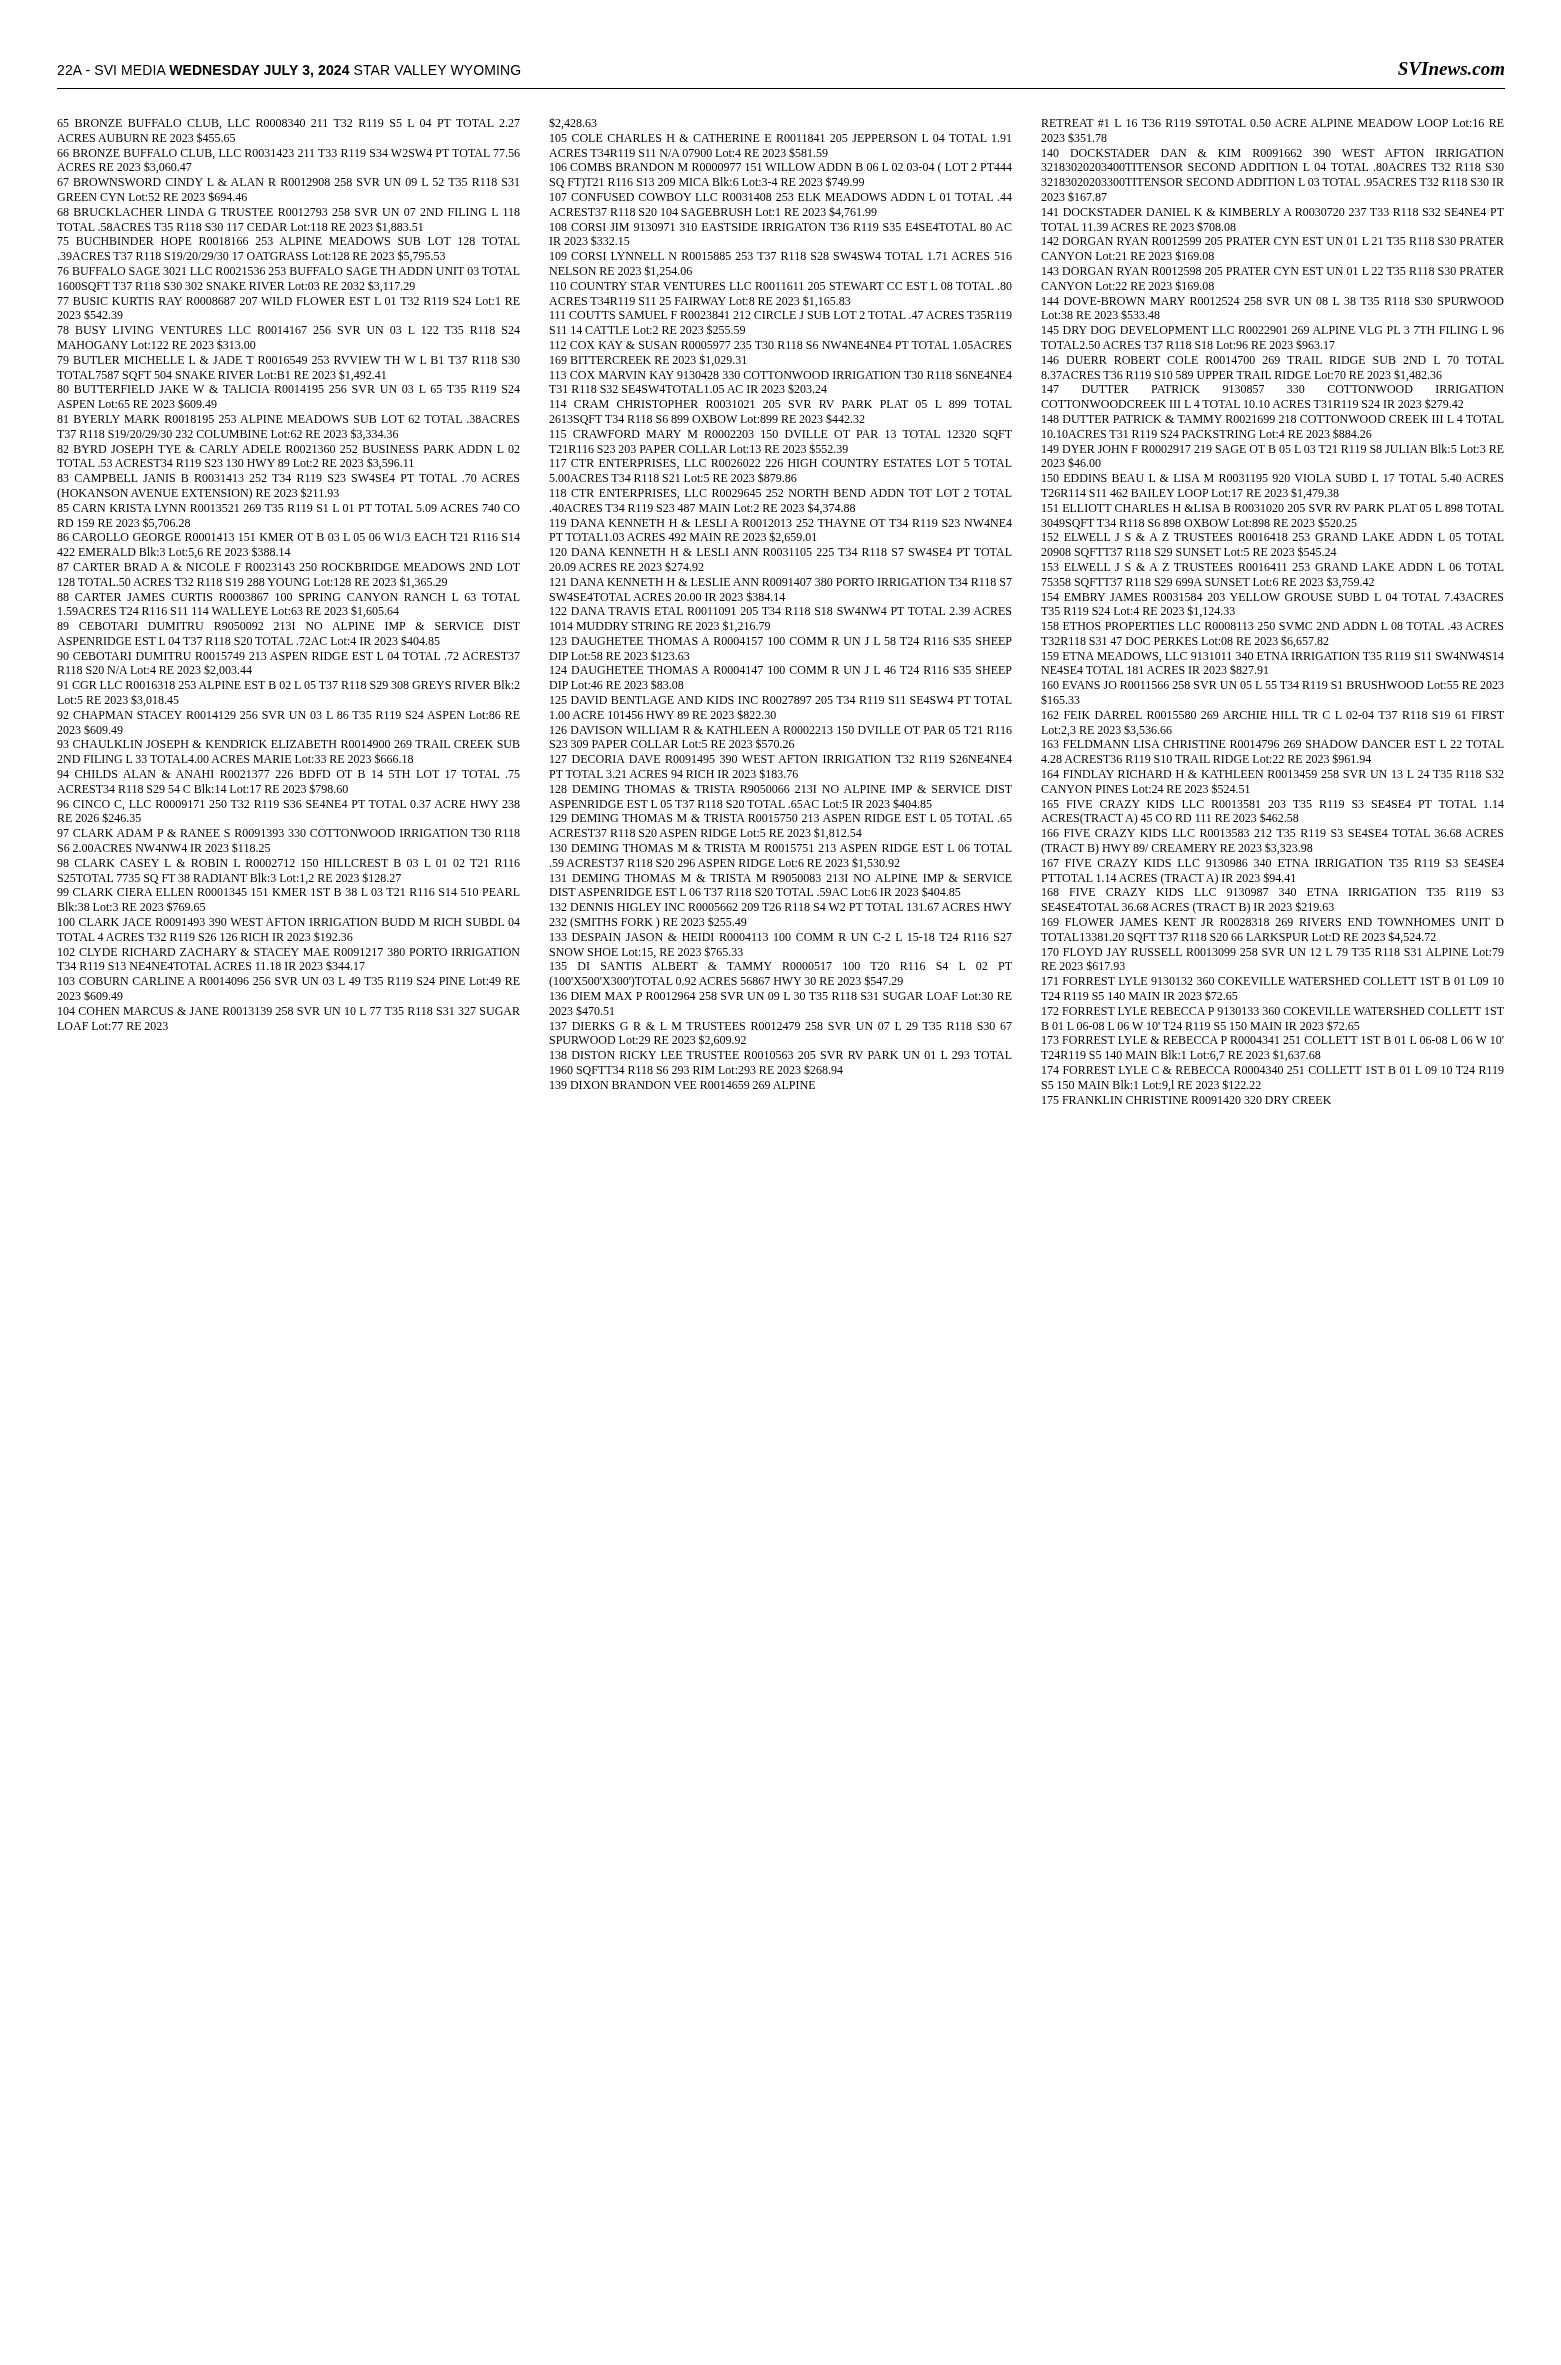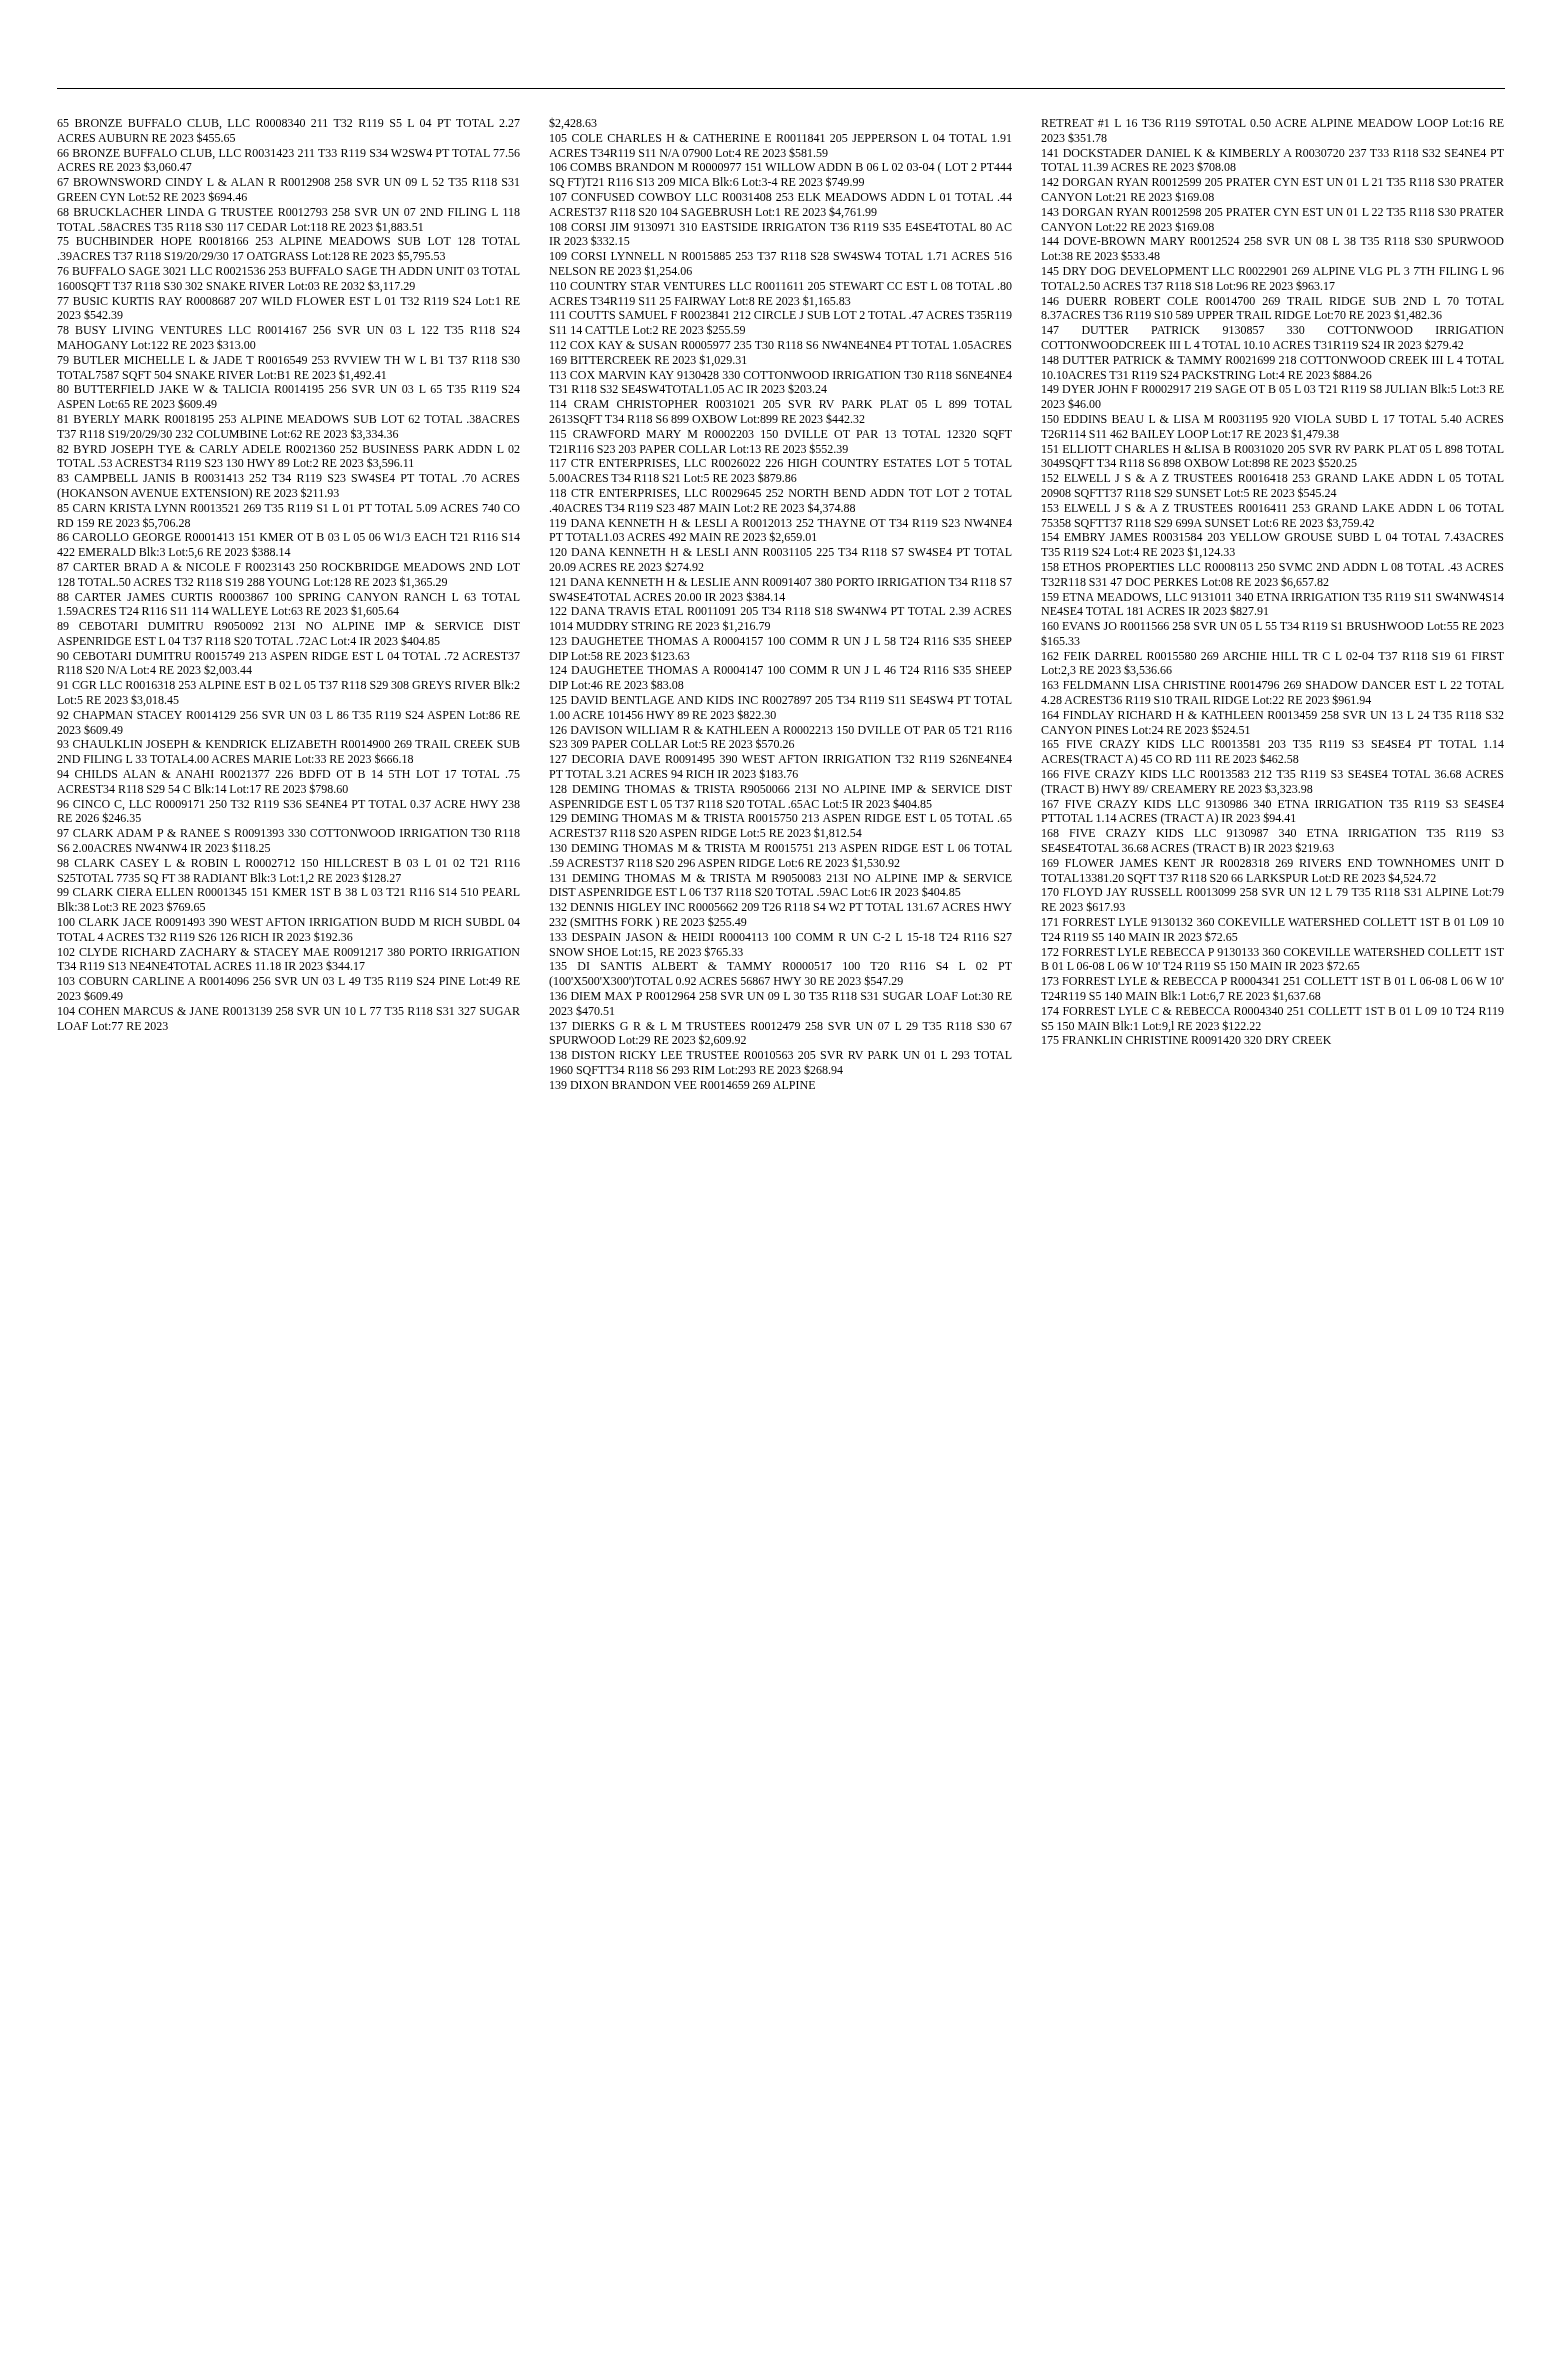--- a/index.html
+++ b/index.html
@@ -85,20 +85,29 @@
   }
   .entry {
     display: block;
   }
 </style>
 </head>
 <body>
 
 <div class="page">
 
+  <div class="masthead">
+    <div class="masthead-left">
+      <span class="mh-page">22A</span>
+      <span class="mh-media">- SVI MEDIA</span>
+      <span class="mh-date">WEDNESDAY JULY 3, 2024</span>
+      <span class="mh-place">STAR VALLEY WYOMING</span>
+    </div>
+    <div class="masthead-right">SVInews.com</div>
+  </div>
 
   <div class="rule"></div>
 
   <div class="columns">
 
     <div class="col">
       <p class="entry">65 BRONZE BUFFALO CLUB, LLC R0008340 211 T32 R119 S5 L 04 PT TOTAL 2.27 ACRES AUBURN RE 2023 $455.65</p>
       <p class="entry">66 BRONZE BUFFALO CLUB, LLC R0031423 211 T33 R119 S34 W2SW4 PT TOTAL 77.56 ACRES RE 2023 $3,060.47</p>
       <p class="entry">67 BROWNSWORD CINDY L &amp; ALAN R R0012908 258 SVR UN 09 L 52 T35 R118 S31 GREEN CYN Lot:52 RE 2023 $694.46</p>
       <p class="entry">68 BRUCKLACHER LINDA G TRUSTEE R0012793 258 SVR UN 07 2ND FILING L 118 TOTAL .58ACRES T35 R118 S30 117 CEDAR Lot:118 RE 2023 $1,883.51</p>
@@ -163,20 +172,21 @@
       <p class="entry">133 DESPAIN JASON &amp; HEIDI R0004113 100 COMM R UN C-2 L 15-18 T24 R116 S27 SNOW SHOE Lot:15, RE 2023 $765.33</p>
       <p class="entry">135 DI SANTIS ALBERT &amp; TAMMY R0000517 100 T20 R116 S4 L 02 PT (100'X500'X300')TOTAL 0.92 ACRES 56867 HWY 30 RE 2023 $547.29</p>
       <p class="entry">136 DIEM MAX P R0012964 258 SVR UN 09 L 30 T35 R118 S31 SUGAR LOAF Lot:30 RE 2023 $470.51</p>
       <p class="entry">137 DIERKS G R &amp; L M TRUSTEES R0012479 258 SVR UN 07 L 29 T35 R118 S30 67 SPURWOOD Lot:29 RE 2023 $2,609.92</p>
       <p class="entry">138 DISTON RICKY LEE TRUSTEE R0010563 205 SVR RV PARK UN 01 L 293 TOTAL 1960 SQFTT34 R118 S6 293 RIM Lot:293 RE 2023 $268.94</p>
       <p class="entry">139 DIXON BRANDON VEE R0014659 269 ALPINE</p>
     </div>
 
     <div class="col">
       <p class="entry">RETREAT #1 L 16 T36 R119 S9TOTAL 0.50 ACRE ALPINE MEADOW LOOP Lot:16 RE 2023 $351.78</p>
+      <p class="entry">140 DOCKSTADER DAN &amp; KIM R0091662 390 WEST AFTON IRRIGATION 32183020203400TITENSOR SECOND ADDITION L 04 TOTAL .80ACRES T32 R118 S30 32183020203300TITENSOR SECOND ADDITION L 03 TOTAL .95ACRES T32 R118 S30 IR 2023 $167.87</p>
       <p class="entry">141 DOCKSTADER DANIEL K &amp; KIMBERLY A R0030720 237 T33 R118 S32 SE4NE4 PT TOTAL 11.39 ACRES RE 2023 $708.08</p>
       <p class="entry">142 DORGAN RYAN R0012599 205 PRATER CYN EST UN 01 L 21 T35 R118 S30 PRATER CANYON Lot:21 RE 2023 $169.08</p>
       <p class="entry">143 DORGAN RYAN R0012598 205 PRATER CYN EST UN 01 L 22 T35 R118 S30 PRATER CANYON Lot:22 RE 2023 $169.08</p>
       <p class="entry">144 DOVE-BROWN MARY R0012524 258 SVR UN 08 L 38 T35 R118 S30 SPURWOOD Lot:38 RE 2023 $533.48</p>
       <p class="entry">145 DRY DOG DEVELOPMENT LLC R0022901 269 ALPINE VLG PL 3 7TH FILING L 96 TOTAL2.50 ACRES T37 R118 S18 Lot:96 RE 2023 $963.17</p>
       <p class="entry">146 DUERR ROBERT COLE R0014700 269 TRAIL RIDGE SUB 2ND L 70 TOTAL 8.37ACRES T36 R119 S10 589 UPPER TRAIL RIDGE Lot:70 RE 2023 $1,482.36</p>
       <p class="entry">147 DUTTER PATRICK 9130857 330 COTTONWOOD IRRIGATION COTTONWOODCREEK III L 4 TOTAL 10.10 ACRES T31R119 S24 IR 2023 $279.42</p>
       <p class="entry">148 DUTTER PATRICK &amp; TAMMY R0021699 218 COTTONWOOD CREEK III L 4 TOTAL 10.10ACRES T31 R119 S24 PACKSTRING Lot:4 RE 2023 $884.26</p>
       <p class="entry">149 DYER JOHN F R0002917 219 SAGE OT B 05 L 03 T21 R119 S8 JULIAN Blk:5 Lot:3 RE 2023 $46.00</p>
       <p class="entry">150 EDDINS BEAU L &amp; LISA M R0031195 920 VIOLA SUBD L 17 TOTAL 5.40 ACRES T26R114 S11 462 BAILEY LOOP Lot:17 RE 2023 $1,479.38</p>

